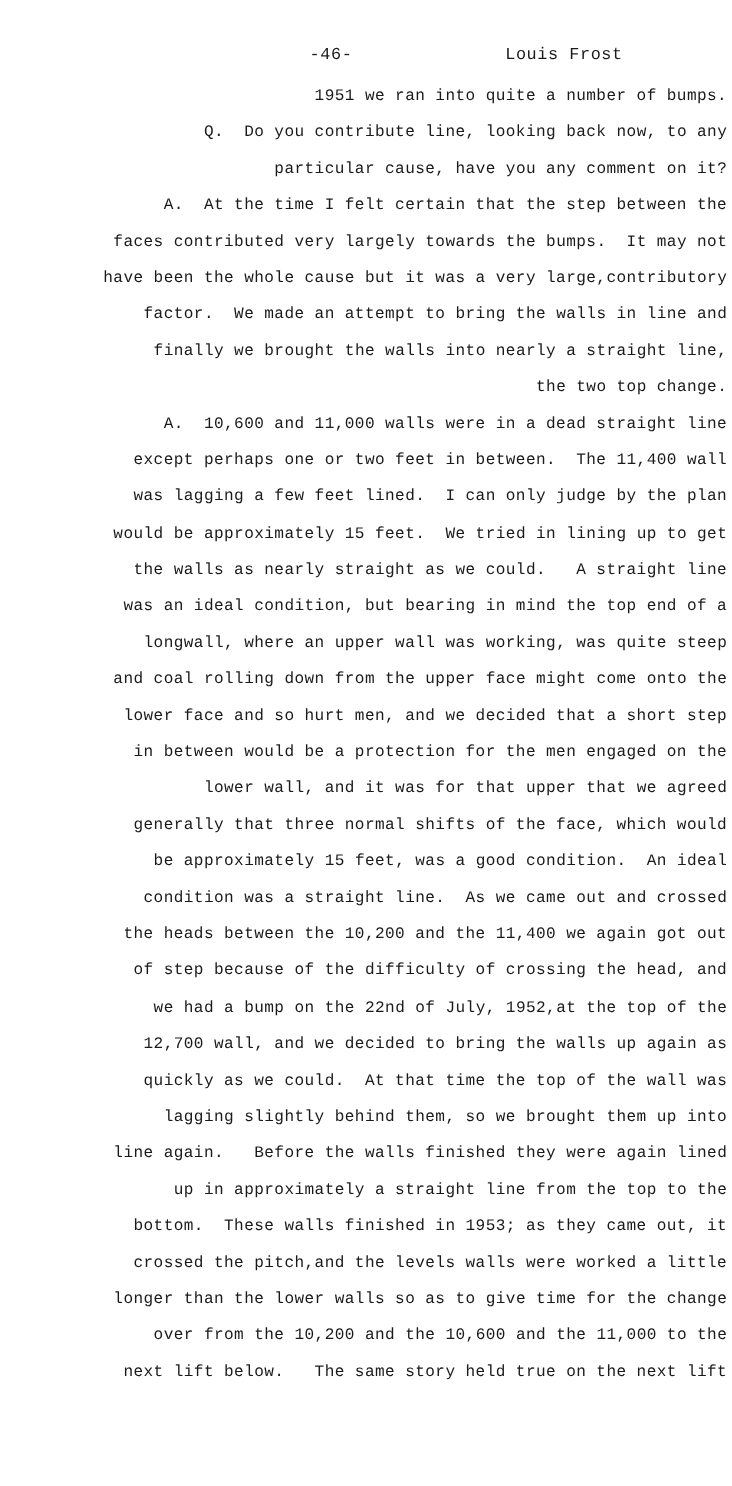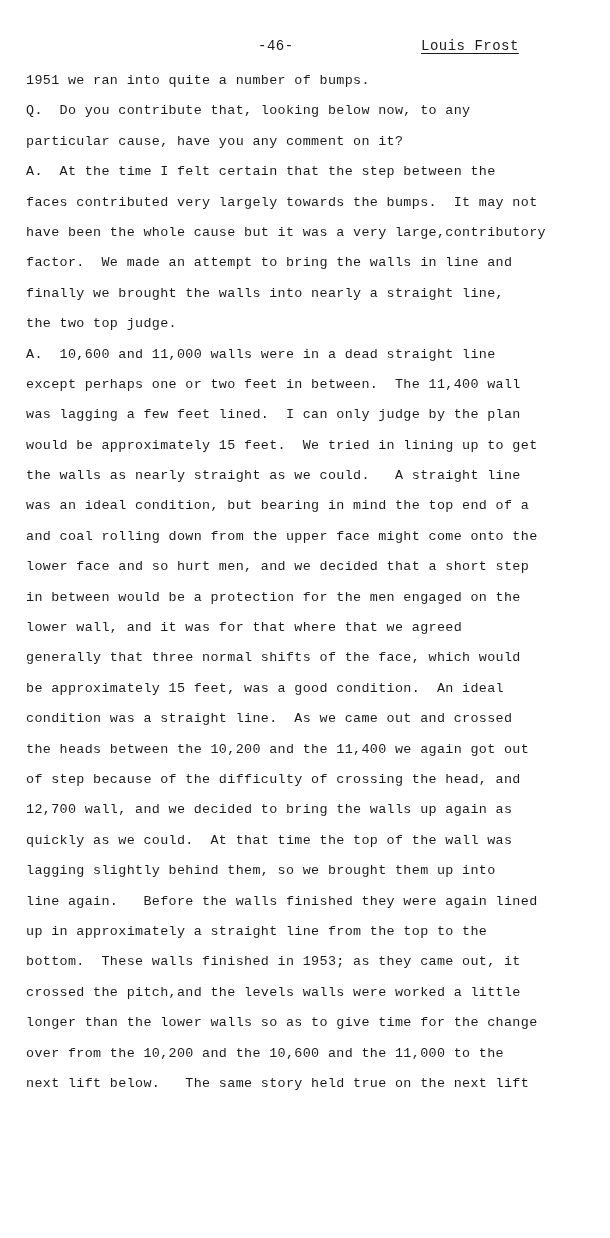--- a/index.html
+++ b/index.html
@@ -33,29 +33,29 @@
     .page-number {
       position: absolute;
       left: 258px;
       top: 0;
       letter-spacing: 0.5px;
     }
     .witness-name {
       position: absolute;
       left: 421px;
       top: 0;
-      text-decoration: underline;
       text-underline-offset: 3px;
       letter-spacing: 0.5px;
     }
     .body-text {
       position: absolute;
       left: 26px;
       top: 66px;
       width: 580px;
+      text-align: right;
     }
     .line {
       height: 30.4px;
       line-height: 30.4px;
       font-size: 13.4px;
       white-space: pre;
       letter-spacing: 0.35px;
       font-weight: normal;
     }
   </style>
@@ -63,43 +63,45 @@
 <body>
 
 <div class="page">
   <div class="header">
     <span class="page-number">-46-</span>
     <span class="witness-name">Louis Frost</span>
   </div>
 
   <div class="body-text">
     <div class="line">1951 we ran into quite a number of bumps.</div>
-    <div class="line">Q.  Do you contribute that, looking below now, to any</div>
+    <div class="line">Q.  Do you contribute line, looking back now, to any</div>
     <div class="line">particular cause, have you any comment on it?</div>
     <div class="line">A.  At the time I felt certain that the step between the</div>
     <div class="line">faces contributed very largely towards the bumps.  It may not</div>
     <div class="line">have been the whole cause but it was a very large,contributory</div>
     <div class="line">factor.  We made an attempt to bring the walls in line and</div>
     <div class="line">finally we brought the walls into nearly a straight line,</div>
-    <div class="line">the two top judge.</div>
+    <div class="line">the two top change.</div>
     <div class="line">A.  10,600 and 11,000 walls were in a dead straight line</div>
     <div class="line">except perhaps one or two feet in between.  The 11,400 wall</div>
     <div class="line">was lagging a few feet lined.  I can only judge by the plan</div>
     <div class="line">would be approximately 15 feet.  We tried in lining up to get</div>
     <div class="line">the walls as nearly straight as we could.   A straight line</div>
     <div class="line">was an ideal condition, but bearing in mind the top end of a</div>
+    <div class="line">longwall, where an upper wall was working, was quite steep</div>
     <div class="line">and coal rolling down from the upper face might come onto the</div>
     <div class="line">lower face and so hurt men, and we decided that a short step</div>
     <div class="line">in between would be a protection for the men engaged on the</div>
-    <div class="line">lower wall, and it was for that where that we agreed</div>
+    <div class="line">lower wall, and it was for that upper that we agreed</div>
     <div class="line">generally that three normal shifts of the face, which would</div>
     <div class="line">be approximately 15 feet, was a good condition.  An ideal</div>
     <div class="line">condition was a straight line.  As we came out and crossed</div>
     <div class="line">the heads between the 10,200 and the 11,400 we again got out</div>
     <div class="line">of step because of the difficulty of crossing the head, and</div>
+    <div class="line">we had a bump on the 22nd of July, 1952,at the top of the</div>
     <div class="line">12,700 wall, and we decided to bring the walls up again as</div>
     <div class="line">quickly as we could.  At that time the top of the wall was</div>
     <div class="line">lagging slightly behind them, so we brought them up into</div>
     <div class="line">line again.   Before the walls finished they were again lined</div>
     <div class="line">up in approximately a straight line from the top to the</div>
     <div class="line">bottom.  These walls finished in 1953; as they came out, it</div>
     <div class="line">crossed the pitch,and the levels walls were worked a little</div>
     <div class="line">longer than the lower walls so as to give time for the change</div>
     <div class="line">over from the 10,200 and the 10,600 and the 11,000 to the</div>
     <div class="line">next lift below.   The same story held true on the next lift</div>

